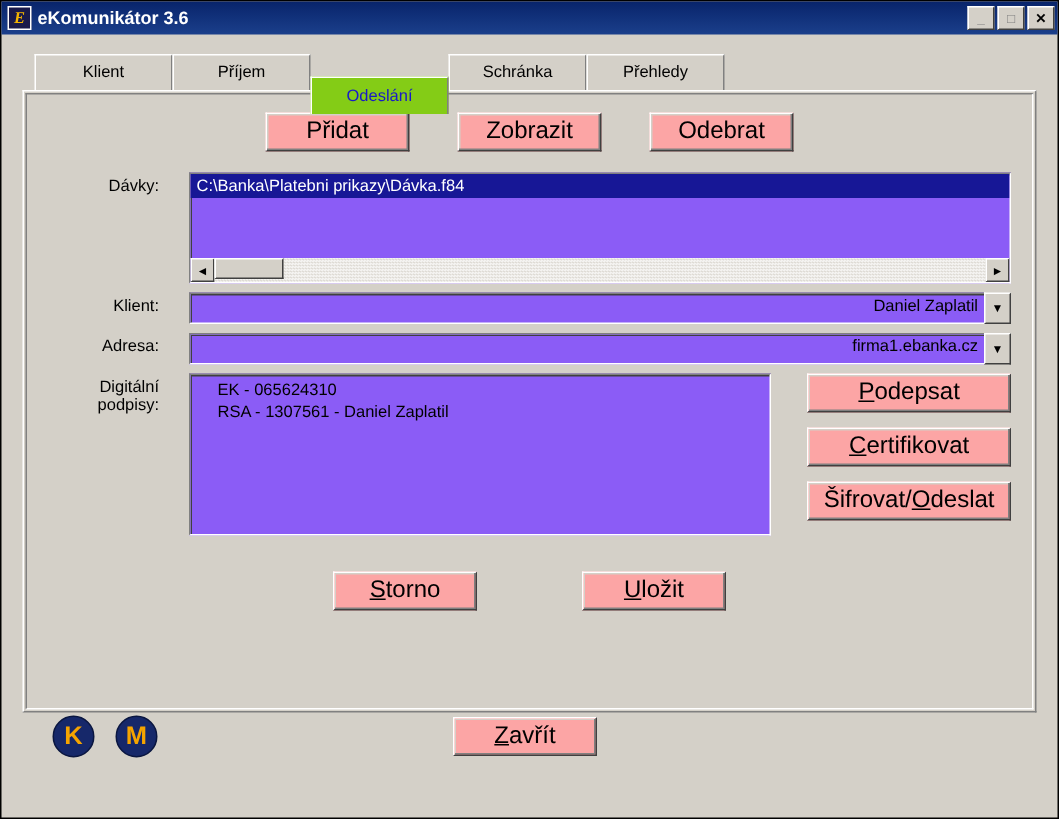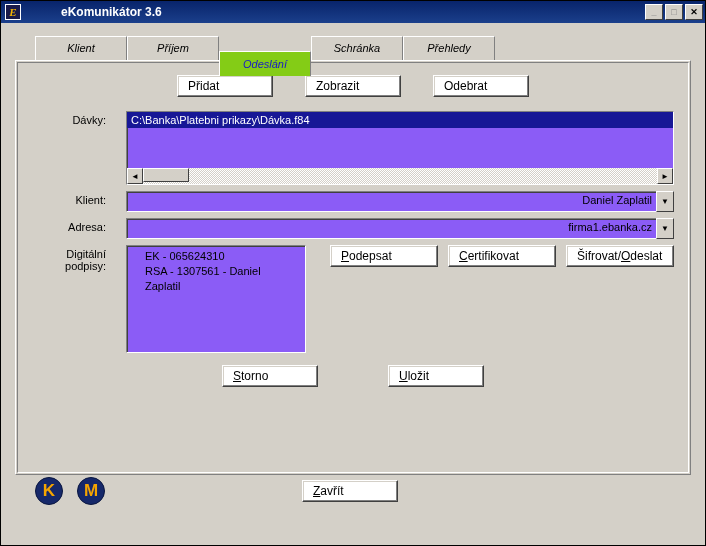--- a/index.html
+++ b/index.html
@@ -31,39 +31,38 @@
     width: 16px; height: 16px;
     background: #1a1a4a;
     border: 1px solid #fff;
     display: inline-flex;
     align-items: center; justify-content: center;
     margin-right: 4px;
     font-size: 11px; font-style: italic;
     color: #f5b400; font-weight: bold;
     font-family: "Times New Roman", serif;
   }
-  .titlebar .title { flex: 1; margin-left: 36px; }
+  .titlebar .title { flex: 1; }
   .titlebar .winbtns { display: flex; gap: 2px; }
   .winbtn {
     width: 18px; height: 16px;
     background: #d4d0c8;
     border: 1px solid #fff;
     border-right-color: #404040; border-bottom-color:#404040;
     display: flex; align-items:center; justify-content:center;
     font-size: 9px; font-weight: bold; color:#000;
   }
   .winbtn.disabled { color:#808080; }
   .client {
     padding: 12px 14px 8px 14px;
   }
   .tabstrip {
     display: flex;
     position: relative;
-    margin-left: 20px;
-    font-style: italic;
+    margin-left: 8px;
   }
   .tab {
     padding: 5px 12px;
     background:#d4d0c8;
     border:1px solid #808080;
     border-bottom: none;
     border-top-color:#fff; border-left-color:#fff;
     margin-right: 0px;
     min-width: 92px;
     text-align: center;
@@ -90,26 +89,26 @@
     border:1px solid #808080;
     border-right-color:#fff; border-bottom-color:#fff;
     pointer-events:none;
   }
   .btnrow {
     display:flex; gap:32px; justify-content:center; margin-bottom:14px;
   }
   .button {
     min-width: 96px;
     padding: 3px 10px;
-    background:#ffffff;
+    background:#fca5a5;
     border:1px solid #404040;
     border-top-color:#fff; border-left-color:#fff;
     box-shadow: inset -1px -1px 0 #808080, inset 1px 1px 0 #d4d0c8;
-    text-align:left;
-    font-size:12px;
+    text-align:center;
+    font-size:16px;
   }
   .formrow {
     display:flex; align-items:flex-start; margin-bottom:6px;gap:12px;
   }
   .formrow .label {
     width: 82px; text-align:right; padding-right:8px; padding-top:3px;
   }
   .listbox, .textinput, .multiline {
     background:#8b5cf6;
     border:1px solid #808080;
@@ -151,26 +150,26 @@
   .combo .textinput { flex:1; padding:2px 4px; border-right:none;}
   .combo .ddbtn {
     width:18px; background:#d4d0c8;
     border:1px solid #fff; border-right-color:#404040; border-bottom-color:#404040;
     display:flex;align-items:center;justify-content:center;font-size:8px;
   }
   .multiline {
     flex:1; height:108px; padding:3px 18px; line-height:15px;
   }
   .rightbtns {
-    display:flex; flex-direction:row; gap:10px; margin-left:12px;
+    display:flex; flex-direction:column; gap:10px; margin-left:12px;
   }
   .rightbtns .button { min-width:108px; }
   .sigrow { display:flex; }
   .bottombtns {
-    display:flex; gap:70px; justify-content:center; margin-top:12px;
+    display:flex; gap:70px; justify-content:center; margin-top:24px;
   }
   .footer {
     display:flex; align-items:center; padding: 2px 20px 6px 20px; gap:14px;
   }
   .circleicon {
     width:28px; height:28px; border-radius:50%;
     background:#16286a; display:flex; align-items:center; justify-content:center;
     color:#f5a400; font-weight:bold; font-size:17px;
     font-family:"Arial Black", Arial, sans-serif;
     border:1px solid #0a1640;

